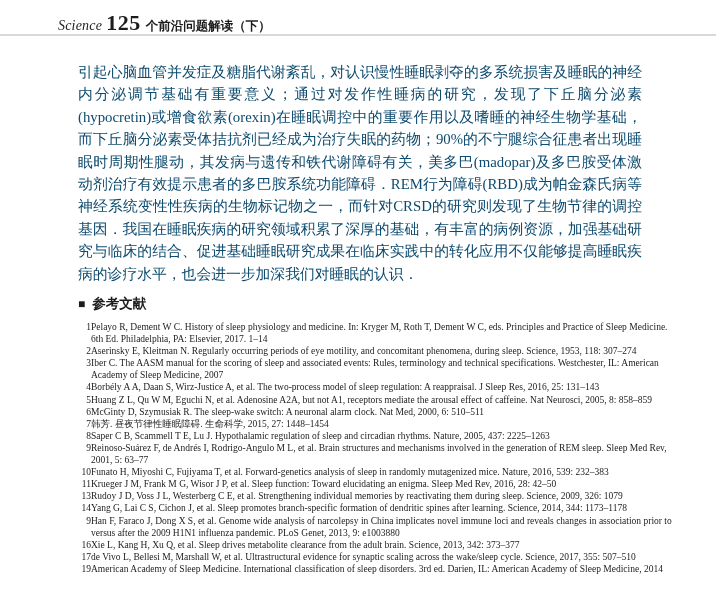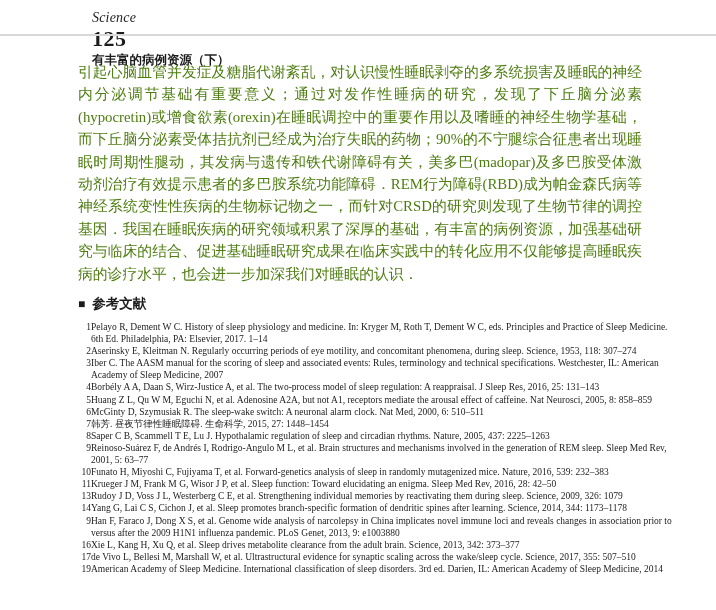--- a/index.html
+++ b/index.html
@@ -12,36 +12,35 @@
     width: 716px;
     height: 610px;
     background: #ffffff;
     color: #1c1c1c;
     font-family: "Liberation Serif", "DejaVu Serif", serif;
     overflow: hidden;
   }
   
   .running-header {
     position: absolute;
-    left: 80px;
+    left: 58px;
     top: 10px;
     display: flex;
     align-items: baseline;
     white-space: nowrap;
-    flex-direction: column;
   }
   .hdr-science {
     font-style: italic;
     font-size: 14px;
     letter-spacing: 0.2px;
   }
   .hdr-number {
     font-weight: bold;
     font-size: 22px;
-    margin-left: 12px;
+    margin-left: 4px;
     letter-spacing: 0.5px;
   }
   .hdr-title {
     font-weight: bold;
     font-size: 12.5px;
     margin-left: 5px;
   }
   .header-rule {
     position: absolute;
     left: 0;
@@ -53,21 +52,21 @@
   
   .body-paragraph {
     position: absolute;
     left: 78px;
     top: 61px;
     width: 564px;
     font-size: 14.8px;
     line-height: 22.4px;
     text-align: justify;
     text-justify: inter-ideograph;
-    color: #4d7c0f;
+    color: #0c4a6e;
   }
   
   .refs-header {
     position: absolute;
     left: 78px;
     top: 295px;
     font-weight: bold;
     font-size: 13.5px;
     display: flex;
     align-items: center;
@@ -102,21 +101,21 @@
   }
 </style>
 </head>
 <body>
 
 <div class="page">
 
   <div class="running-header">
     <span class="hdr-science">Science</span>
     <span class="hdr-number">125</span>
-    <span class="hdr-title">有丰富的病例资源（下）</span>
+    <span class="hdr-title">个前沿问题解读（下）</span>
   </div>
 
   <div class="header-rule"></div>
 
   <div class="body-paragraph">引起心脑血管并发症及糖脂代谢紊乱，对认识慢性睡眠剥夺的多系统损害及睡眠的神经内分泌调节基础有重要意义；通过对发作性睡病的研究，发现了下丘脑分泌素(hypocretin)或增食欲素(orexin)在睡眠调控中的重要作用以及嗜睡的神经生物学基础，而下丘脑分泌素受体拮抗剂已经成为治疗失眠的药物；90%的不宁腿综合征患者出现睡眠时周期性腿动，其发病与遗传和铁代谢障碍有关，美多巴(madopar)及多巴胺受体激动剂治疗有效提示患者的多巴胺系统功能障碍．REM行为障碍(RBD)成为帕金森氏病等神经系统变性性疾病的生物标记物之一，而针对CRSD的研究则发现了生物节律的调控基因．我国在睡眠疾病的研究领域积累了深厚的基础，有丰富的病例资源，加强基础研究与临床的结合、促进基础睡眠研究成果在临床实践中的转化应用不仅能够提高睡眠疾病的诊疗水平，也会进一步加深我们对睡眠的认识．</div>
 
   <div class="refs-header">
     <span class="refs-bullet">■</span>
     <span>参考文献</span>
   </div>

